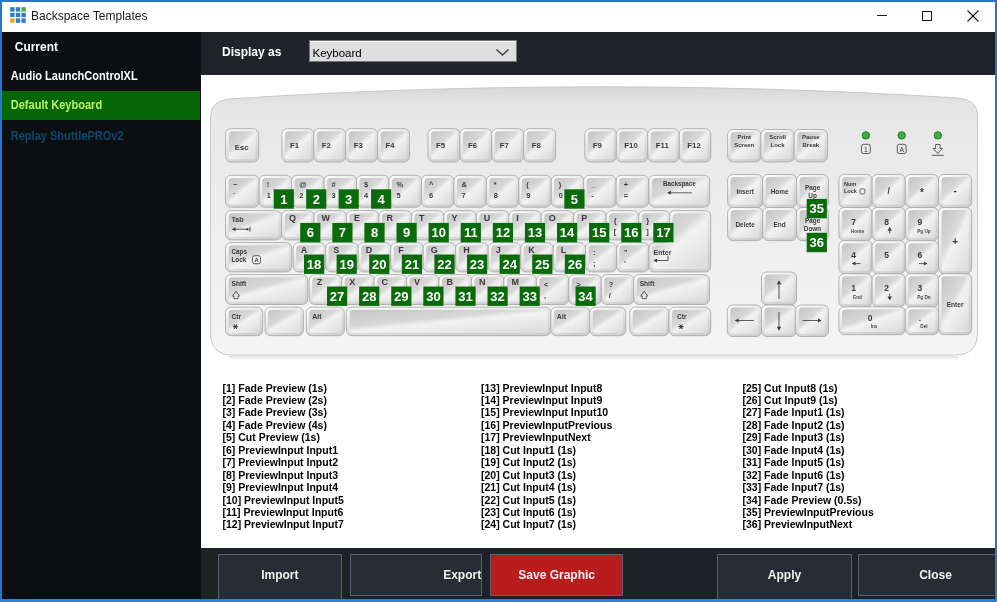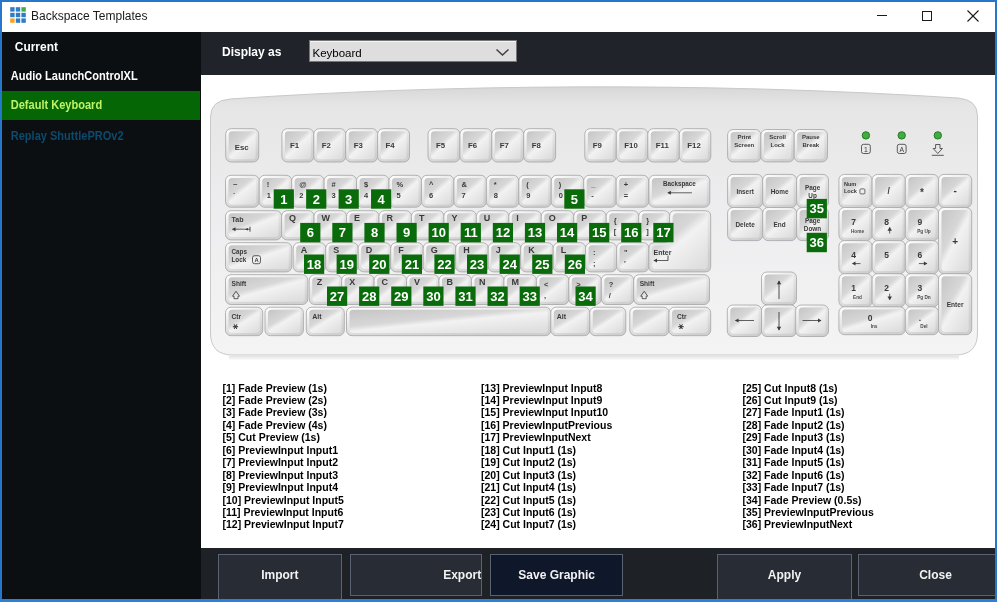--- a/index.html
+++ b/index.html
@@ -525,19 +525,19 @@
     <rect x="605.7" y="123.9" width="20.2" height="19.4" rx="0" fill="#0a6b0a"></rect>
     <text x="615.8" y="138.3" font-size="13" fill="#fff" text-anchor="middle" font-weight="bold">35</text>
     <rect x="605.7" y="157.8" width="20.2" height="19.4" rx="0" fill="#0a6b0a"></rect>
     <text x="615.8" y="172.2" font-size="13" fill="#fff" text-anchor="middle" font-weight="bold">36</text>
   </svg>
 <div style="position:absolute;left:222.5px;top:381.5px;font-size:10.5px;font-weight:bold;line-height:12.45px;color:#000;white-space:nowrap">[1] Fade Preview (1s)<br>[2] Fade Preview (2s)<br>[3] Fade Preview (3s)<br>[4] Fade Preview (4s)<br>[5] Cut Preview (1s)<br>[6] PreviewInput Input1<br>[7] PreviewInput Input2<br>[8] PreviewInput Input3<br>[9] PreviewInput Input4<br>[10] PreviewInput Input5<br>[11] PreviewInput Input6<br>[12] PreviewInput Input7</div>
 <div style="position:absolute;left:481px;top:381.5px;font-size:10.5px;font-weight:bold;line-height:12.45px;color:#000;white-space:nowrap">[13] PreviewInput Input8<br>[14] PreviewInput Input9<br>[15] PreviewInput Input10<br>[16] PreviewInputPrevious<br>[17] PreviewInputNext<br>[18] Cut Input1 (1s)<br>[19] Cut Input2 (1s)<br>[20] Cut Input3 (1s)<br>[21] Cut Input4 (1s)<br>[22] Cut Input5 (1s)<br>[23] Cut Input6 (1s)<br>[24] Cut Input7 (1s)</div>
 <div style="position:absolute;left:742.5px;top:381.5px;font-size:10.5px;font-weight:bold;line-height:12.45px;color:#000;white-space:nowrap">[25] Cut Input8 (1s)<br>[26] Cut Input9 (1s)<br>[27] Fade Input1 (1s)<br>[28] Fade Input2 (1s)<br>[29] Fade Input3 (1s)<br>[30] Fade Input4 (1s)<br>[31] Fade Input5 (1s)<br>[32] Fade Input6 (1s)<br>[33] Fade Input7 (1s)<br>[34] Fade Preview (0.5s)<br>[35] PreviewInputPrevious<br>[36] PreviewInputNext</div>
 <div style="position:absolute;left:217.5px;top:554px;width:124.7px;height:58px;background:#282d35;border:1px solid #5a6170;box-sizing:border-box;color:#f2f2f2;font-size:12px;font-weight:bold;text-align:center;line-height:40px">Import</div>
 <div style="position:absolute;left:350.3px;top:554px;width:131.9px;height:41.5px;background:#282d35;border:1px solid #5a6170;box-sizing:border-box;color:#f2f2f2;font-size:12px;font-weight:bold;text-align:right;line-height:40px">Export</div>
-<div style="position:absolute;left:490.3px;top:554px;width:132.7px;height:41.5px;background:#0f172a;border:1px solid #5a6170;box-sizing:border-box;color:#f2f2f2;font-size:12px;font-weight:bold;text-align:center;line-height:40px">Save Graphic</div>
+<div style="position:absolute;left:490.3px;top:554px;width:132.7px;height:41.5px;background:#b91c1c;border:1px solid #5a6170;box-sizing:border-box;color:#f2f2f2;font-size:12px;font-weight:bold;text-align:center;line-height:40px">Save Graphic</div>
 <div style="position:absolute;left:717px;top:554px;width:135px;height:46px;background:#282d35;border:1px solid #5a6170;box-sizing:border-box;color:#f2f2f2;font-size:12px;font-weight:bold;text-align:center;line-height:40px">Apply</div>
 <div style="position:absolute;left:858px;top:554px;width:155px;height:41.5px;background:#282d35;border:1px solid #5a6170;box-sizing:border-box;color:#f2f2f2;font-size:12px;font-weight:bold;text-align:center;line-height:40px">Close</div>
 
 <div class="abs" style="left:0;top:0;width:997px;height:2px;background:#2677cc"></div>
 <div class="abs" style="left:0;top:0;width:2px;height:602px;background:#2677cc"></div>
 <div class="abs" style="left:995px;top:0;width:2px;height:602px;background:#2677cc"></div>
 <div class="abs" style="left:0;top:599px;width:997px;height:3px;background:#2c80d8"></div>
 </body></html>

